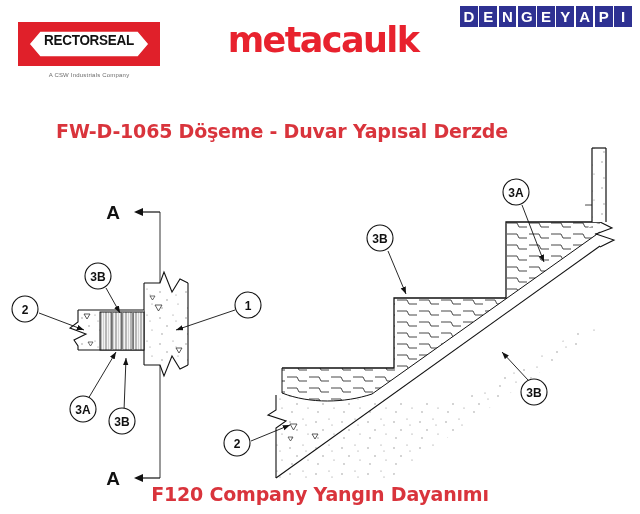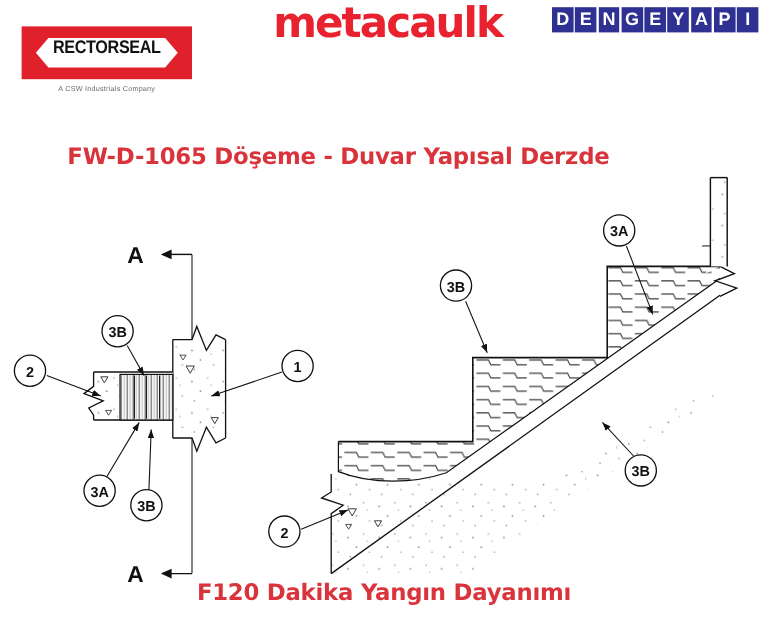--- a/index.html
+++ b/index.html
@@ -63,21 +63,21 @@
     width: 142px;
     text-align: center;
     font-size: 6px;
     color: #6b6b6b;
     letter-spacing: 0.2px;
   }
 
   
   .metacaulk {
     position: absolute;
-    left: 218px; top: 0;
+    left: 218px; top: 20px;
     width: 210px;
     text-align: center;
     font-size: 35px;
     font-weight: bold;
     color: #E8222E;
     letter-spacing: -1.6px;
     font-family: "DejaVu Sans", sans-serif;
   }
 
   
@@ -375,15 +375,15 @@
         </g>
         <g>
           <circle cx="237" cy="443" r="13" fill="#ffffff" stroke="#111" stroke-width="1.1"></circle>
           <text class="bubble-text" x="237" y="448" text-anchor="middle">2</text>
         </g>
       </g>
     </svg>
   </div>
 
 
-  <div class="footer-title">F120 Dakika Yangın Dayanımı</div>
+  <div class="footer-title">F120 Company Yangın Dayanımı</div>
 
 </div>
 
 </body></html>

